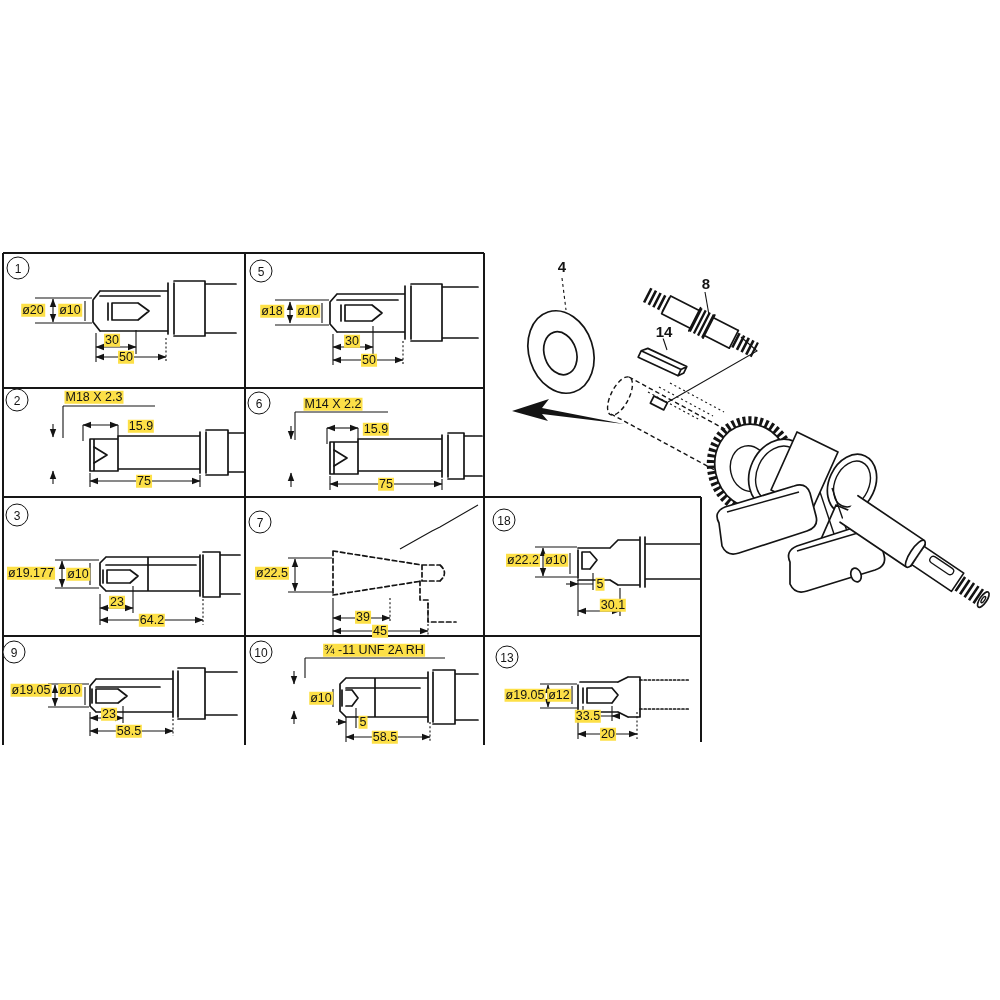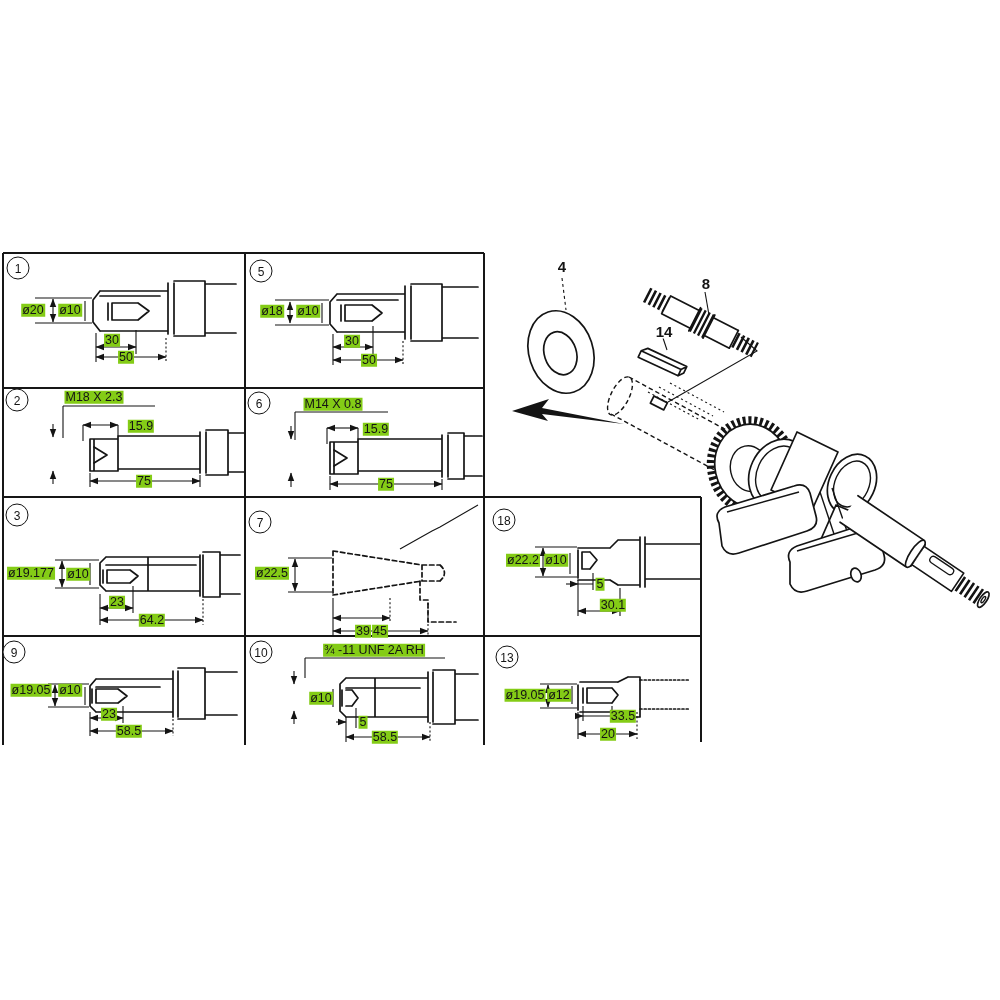--- a/index.html
+++ b/index.html
@@ -7,21 +7,21 @@
           font-family:"Liberation Sans",sans-serif;color:#141414;overflow:hidden;}
   .canvas svg{position:absolute;left:0;top:0;}
   .o{stroke:#141414;stroke-width:1.7;fill:none;stroke-linecap:round;stroke-linejoin:round;}
   .d{stroke:#141414;stroke-width:1.1;fill:none;}
   .dt{stroke-dasharray:2 2.2;}
   .ph{stroke-dasharray:4.5 3;}
   .grid{stroke:#161616;stroke-width:2;fill:none;}
   .fw{fill:#ffffff;stroke:#141414;stroke-width:1.7;stroke-linejoin:round;}
   .thin{stroke:#141414;stroke-width:1.4;fill:none;}
   .dim{position:absolute;transform:translate(-50%,-50%);font-size:12.5px;line-height:1;
-       background:#84cc16;padding:0 1px;white-space:nowrap;letter-spacing:0;}
+       background:#fde047;padding:0 1px;white-space:nowrap;letter-spacing:0;}
   .plabel{position:absolute;transform:translate(-50%,-50%);font-size:15px;font-weight:bold;
        background:#fff;padding:0 1px;line-height:1;}
   .badge{position:absolute;transform:translate(-50%,-50%);width:21px;height:21px;
        border:1.6px solid #141414;border-radius:50%;display:flex;align-items:center;
        justify-content:center;font-size:12px;background:#fff;line-height:1;}
 </style>
 </head>
 <body>
 
 <div class="canvas">
@@ -238,50 +238,50 @@
 
 <span class="dim" style="left:272px;top:311px">ø18</span>
 <span class="dim" style="left:308px;top:311px">ø10</span>
 <span class="dim" style="left:352px;top:341px">30</span>
 <span class="dim" style="left:369px;top:360px">50</span>
 
 <span class="dim" style="left:94px;top:397px">M18 X 2.3</span>
 <span class="dim" style="left:141px;top:426px">15.9</span>
 <span class="dim" style="left:144px;top:481px">75</span>
 
-<span class="dim" style="left:333px;top:404px">M14 X 0.8</span>
+<span class="dim" style="left:333px;top:404px">M14 X 2.2</span>
 <span class="dim" style="left:376px;top:429px">15.9</span>
 <span class="dim" style="left:386px;top:484px">75</span>
 
 <span class="dim" style="left:31px;top:573px">ø19.177</span>
 <span class="dim" style="left:78px;top:574px">ø10</span>
 <span class="dim" style="left:117px;top:602px">23</span>
 <span class="dim" style="left:152px;top:620px">64.2</span>
 
 <span class="dim" style="left:272px;top:573px">ø22.5</span>
-<span class="dim" style="left:363px;top:631px">39</span>
+<span class="dim" style="left:363px;top:617px">39</span>
 <span class="dim" style="left:380px;top:631px">45</span>
 
 <span class="dim" style="left:523px;top:560px">ø22.2</span>
 <span class="dim" style="left:556px;top:560px">ø10</span>
 <span class="dim" style="left:600px;top:584px">5</span>
 <span class="dim" style="left:613px;top:605px">30.1</span>
 
 <span class="dim" style="left:31px;top:690px">ø19.05</span>
 <span class="dim" style="left:70px;top:690px">ø10</span>
 <span class="dim" style="left:109px;top:714px">23</span>
 <span class="dim" style="left:129px;top:731px">58.5</span>
 
 <span class="dim" style="left:374px;top:650px">¾ -11 UNF 2A RH</span>
 <span class="dim" style="left:321px;top:698px">ø10</span>
 <span class="dim" style="left:363px;top:722px">5</span>
 <span class="dim" style="left:385px;top:737px">58.5</span>
 
 <span class="dim" style="left:525px;top:695px">ø19.05</span>
 <span class="dim" style="left:559px;top:695px">ø12</span>
-<span class="dim" style="left:623px;top:716px">33.5</span>
+<span class="dim" style="left:588px;top:716px">33.5</span>
 <span class="dim" style="left:608px;top:734px">20</span>
 
 <span class="plabel" style="left:562px;top:266px">4</span>
 <span class="plabel" style="left:706px;top:283px">8</span>
 <span class="plabel" style="left:664px;top:331px">14</span>
 
 </div>
 
 </body></html>

